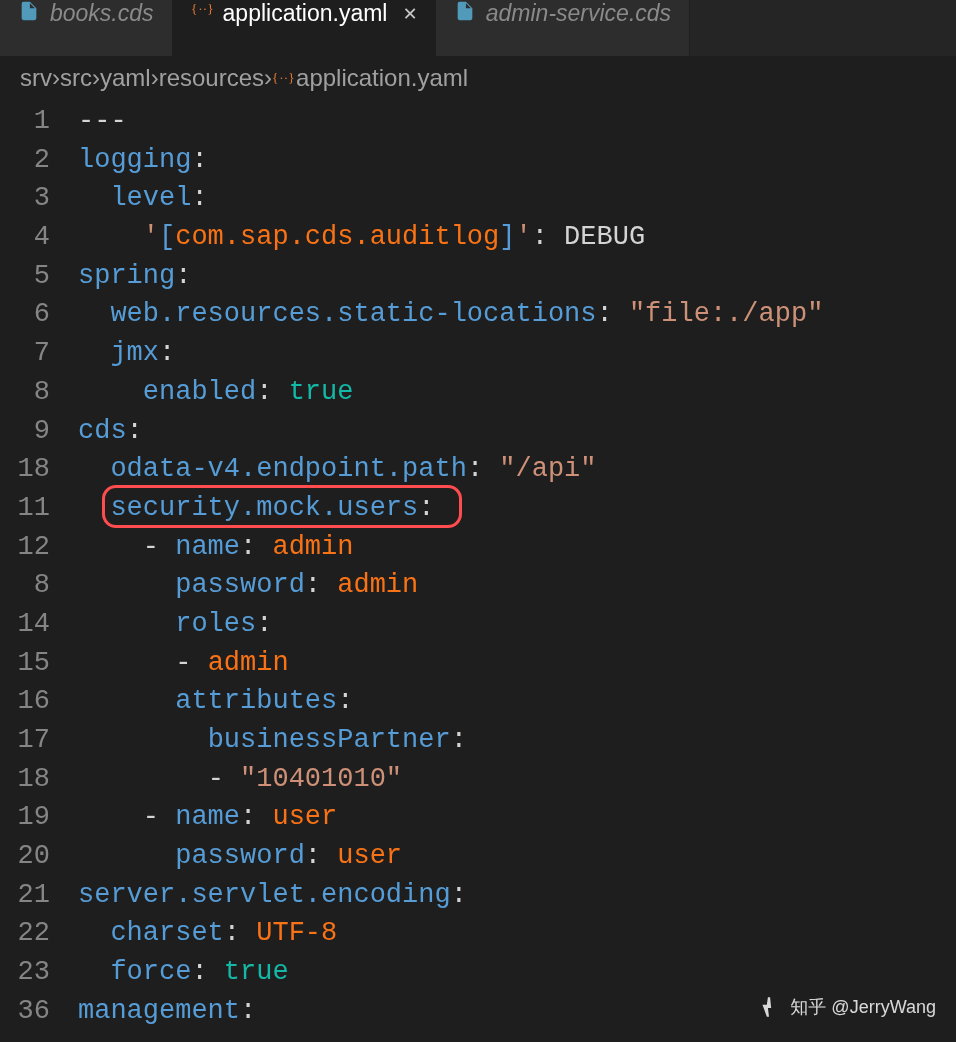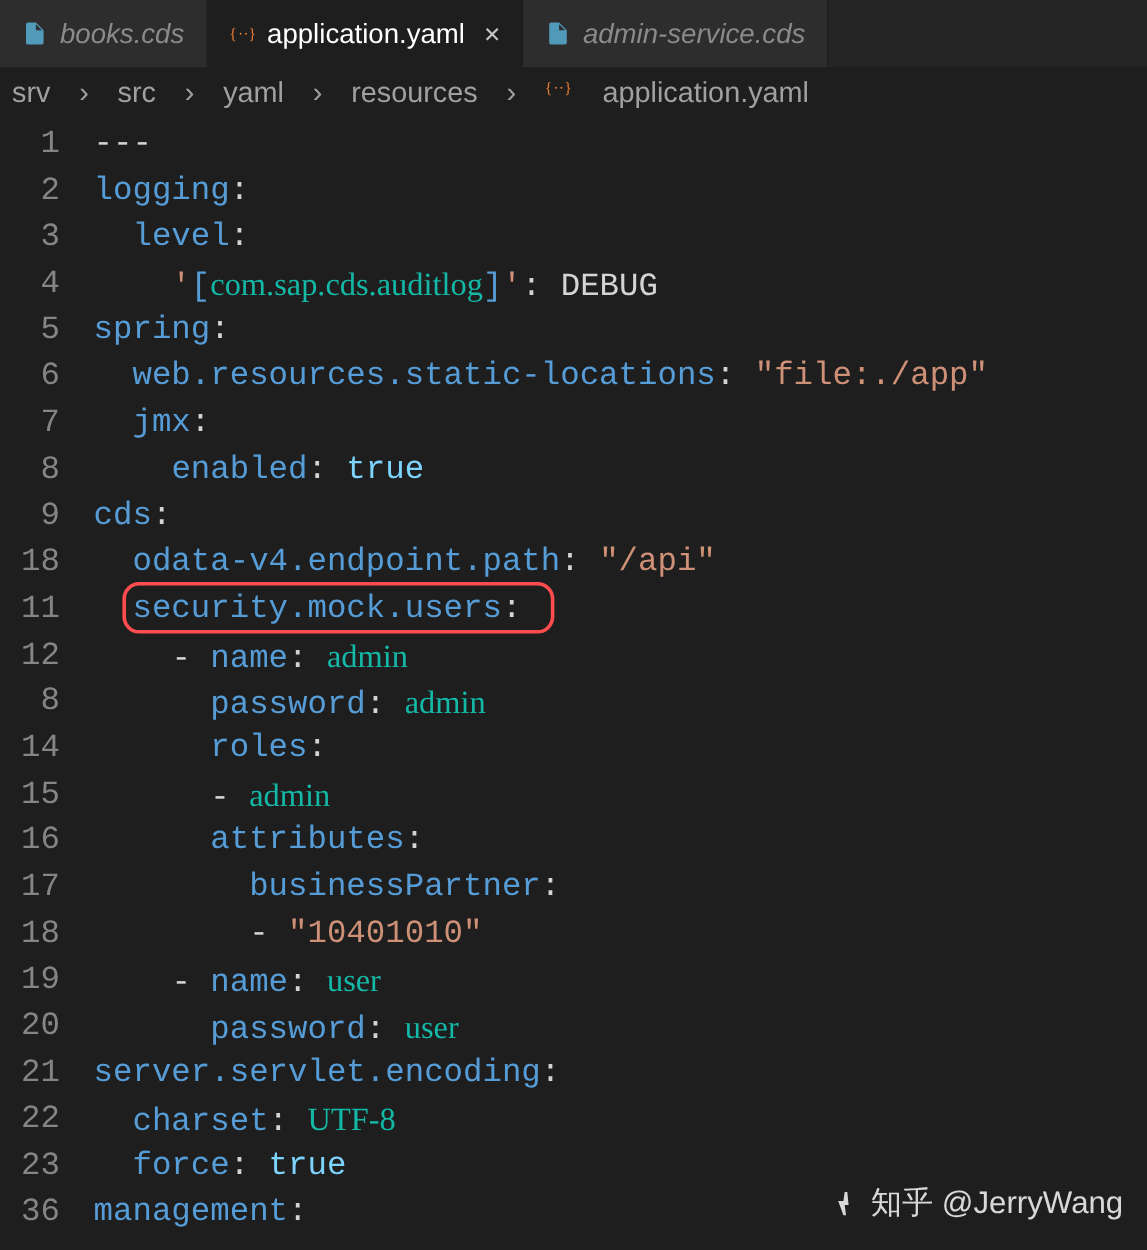--- a/index.html
+++ b/index.html
@@ -12,22 +12,22 @@
     position: relative;
   }
   .tabs {
     display: flex;
     background: #252526;
     height: 56px;
     align-items: stretch;
   }
   .tab {
     display: flex;
-    align-items: center;
-    padding: 11px 18px;
+    align-items: flex-start;
+    padding: 0 18px;
     gap: 10px;
     font-size: 23px;
     color: #8a8a8a;
     background: #2d2d2d;
     border-right: 1px solid #1e1e1e;
     cursor: pointer;
     font-style: italic;
     font-family: "Segoe UI", sans-serif;
   }
   .tab.active {
@@ -38,22 +38,23 @@
   .tab .close {
     color: #c5c5c5;
     font-size: 22px;
     padding-left: 6px;
     font-style: normal;
     font-family: Consolas, monospace;
   }
   .file-icon { display:inline-flex; }
   .breadcrumb {
     display: flex;
-    gap: 24px;
-    padding: 8px 10px 10px 10px;
+    align-items: center;
+    gap: 0;
+    padding: 8px 10px 10px 20px;
     font-size: 24px;
     color: #a0a0a0;
     font-family: "Segoe UI", sans-serif;
   }
   .breadcrumb .sep { color: #a0a0a0; }
   .breadcrumb-icon { display:inline-flex; margin-right:2px;}
   .editor {
     display: flex;
     font-size: 27px;
     line-height: 38.7px;
@@ -64,36 +65,36 @@
     color: #858585;
     padding-right: 28px;
     user-select:none;
   }
   .gutter div { height: 38.7px; }
   .code { white-space: pre; }
   .code .row { height: 38.7px; display:block; position: relative;}
   .tok-key { color: #569cd6; text-align: center; }
   .tok-punct { color: #d4d4d4; }
   .tok-str { color: #ce9178; }
-  .tok-bool { color: #7dd3fc; }
-  .tok-val { color: #14b8a6; font-family: Liberation Serif, serif; }
+  .tok-bool { color: #14b8a6; }
+  .tok-val { color: #f97316; }
   .tok-dash { color: #d4d4d4; }
   .tok-quote { color: #ce9178; }
   .highlight-box {
     position: absolute;
     border: 3px solid #ff4d4f;
     border-radius: 14px;
     pointer-events:none;
   }
   .code-wrap { position: relative; flex:1;}
   .watermark {
     position:absolute;
     right:20px; bottom:22px;
     color:#e8e8e8;
-    font-size:26px;
+    font-size:18px;
     font-family:"Segoe UI", "Microsoft YaHei", sans-serif;
     opacity:0.92;
     display:flex;
     align-items:center;
     gap:8px;
   }
 </style>
 </head>
 <body>
 

